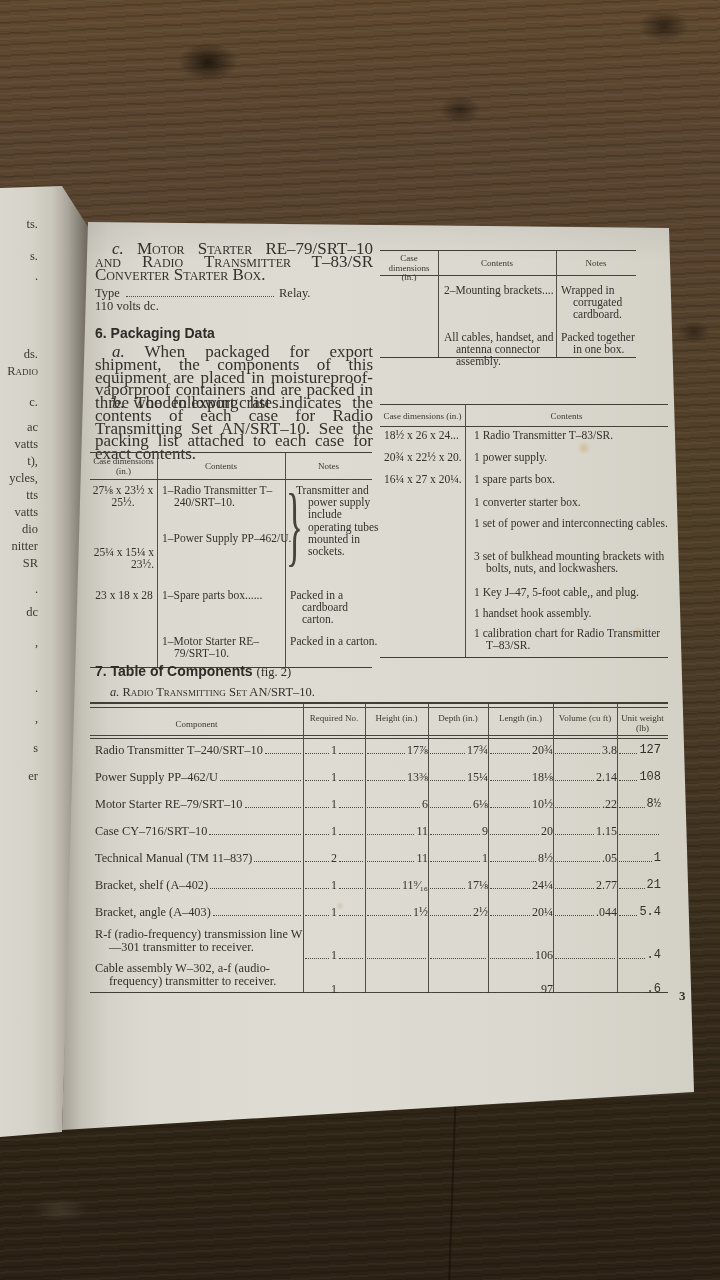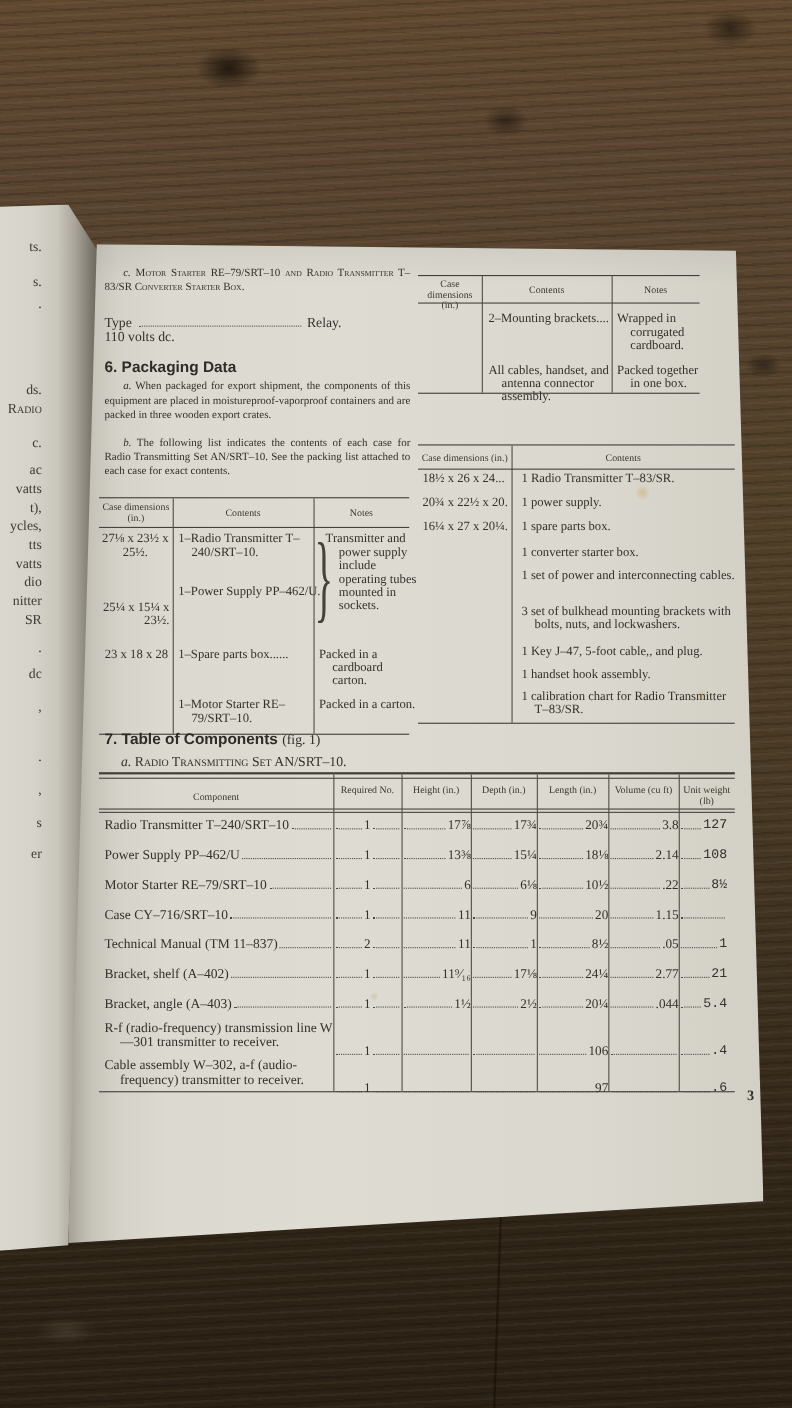--- a/index.html
+++ b/index.html
@@ -33,21 +33,21 @@
   .page{
     inset:0;
     clip-path:polygon(88px 222px,669px 228px,694px 1092px,62px 1130px);
     background-image:
       radial-gradient(circle 10px at 584px 448px, rgba(197,160,74,.4), rgba(197,160,74,0) 70%),
       radial-gradient(circle 8px at 638px 632px, rgba(197,160,74,.35), rgba(197,160,74,0) 70%),
       radial-gradient(circle 6px at 340px 906px, rgba(160,130,70,.22), rgba(160,130,70,0) 70%),
       linear-gradient(180deg, rgba(0,0,0,.06) 222px, rgba(0,0,0,0) 260px),
       linear-gradient(90deg,#a8a49a 64px,#c5c2b8 82px,#d5d2c9 108px,#dcd9d0 150px,#dedbd2 300px,#dbd8cf 520px,#d2cfc5 705px);
   }
-  .body-txt{font-size:10px;line-height:12.8px;text-align:justify;}
+  .body-txt{font-size:17px;line-height:12.8px;text-align:justify;}
   .ind{text-indent:17px;}
   .h-sans{font-family:"Liberation Sans",sans-serif;font-weight:700;font-size:14px;color:#2e2c27;}
   .fig{font-family:"Liberation Serif",serif;font-weight:400;font-size:12.5px;}
   .spec{left:95px;width:278px;}
   .specline{display:flex;align-items:baseline;font-size:12.5px;line-height:13.4px;}
   .dotfill{flex:1;border-bottom:1px dotted #53514a;margin:0 5px 3px 6px;}
   .specval{width:94px;}
   .right-val{padding-right:12px;font-size:12.5px;line-height:13.4px;}
   
   .mt{border-top:1.5px solid #403e37;border-bottom:1.5px solid #403e37;}
@@ -178,21 +178,21 @@
       <div class="abs cell hang" style="left:94px;top:91px;width:188px">1 converter starter box.</div>
       <div class="abs cell hang" style="left:94px;top:112px;width:188px">1 set of power and interconnecting cables.</div>
       <div class="abs cell hang" style="left:94px;top:145px;width:188px">3 set of bulkhead mounting brackets with bolts, nuts, and lockwashers.</div>
       <div class="abs cell hang" style="left:94px;top:181px;width:188px">1 Key J–47, 5-foot cable,, and plug.</div>
       <div class="abs cell hang" style="left:94px;top:202px;width:188px">1 handset hook assembly.</div>
       <div class="abs cell hang" style="left:94px;top:222px;width:188px">1 calibration chart for Radio Transmitter T–83/SR.</div>
     </div>
 
     <div class="abs h-sans" style="left:95px;top:663px">
       <span>7. Table of Components</span>
-      <span class="fig">(fig. 1)</span>
+      <span class="fig">(fig. 2)</span>
     </div>
     <div class="abs" style="left:110px;top:685px;font-size:12.5px">
       <i>a.</i>
       <span class="sc">Radio Transmitting Set AN/SRT–10.</span>
     </div>
 
     <div class="abs mt" style="left:90px;top:702px;width:578px;height:288px;border-top-width:2px">
       <div class="hline" style="top:3px"></div>
       <div class="hline" style="top:31px"></div>
       <div class="hline" style="top:34px"></div>

